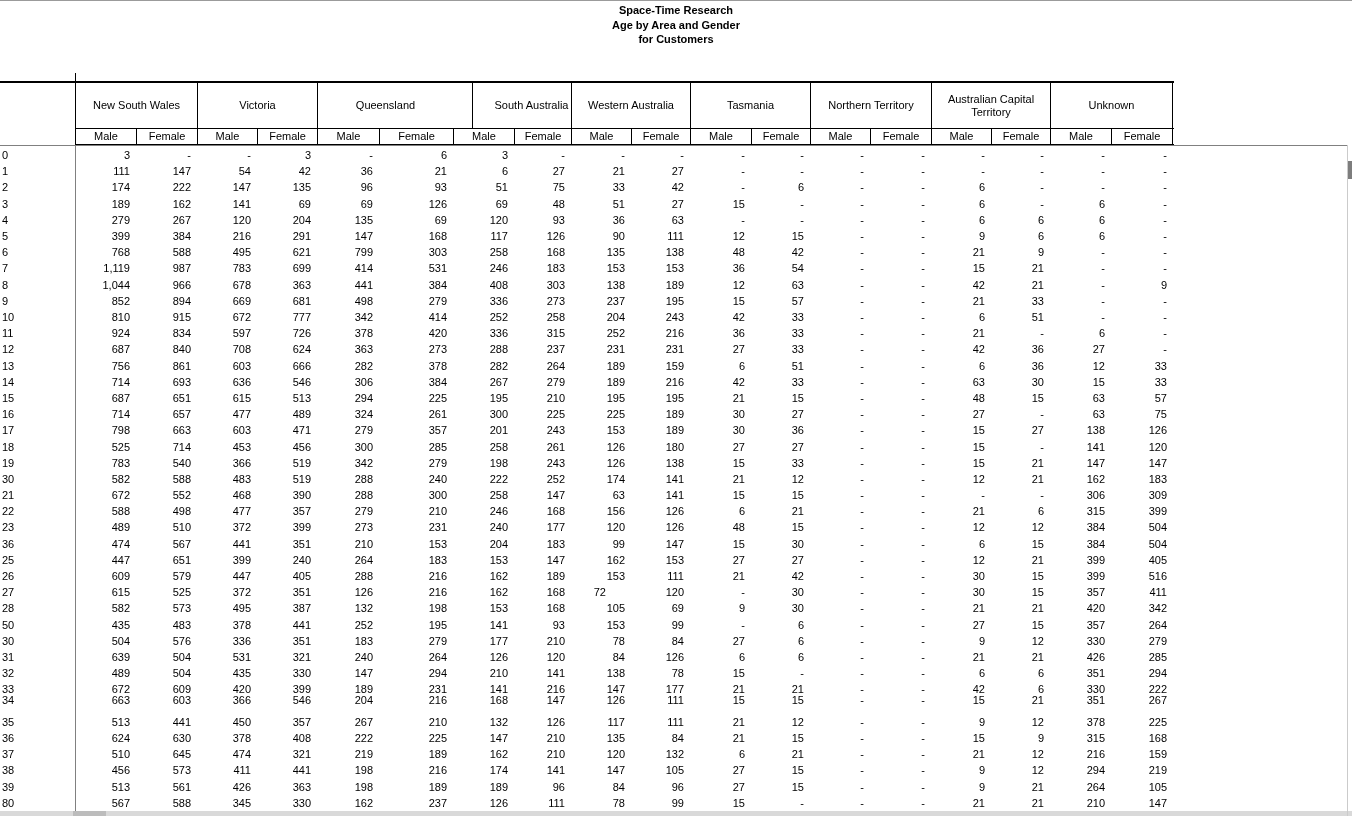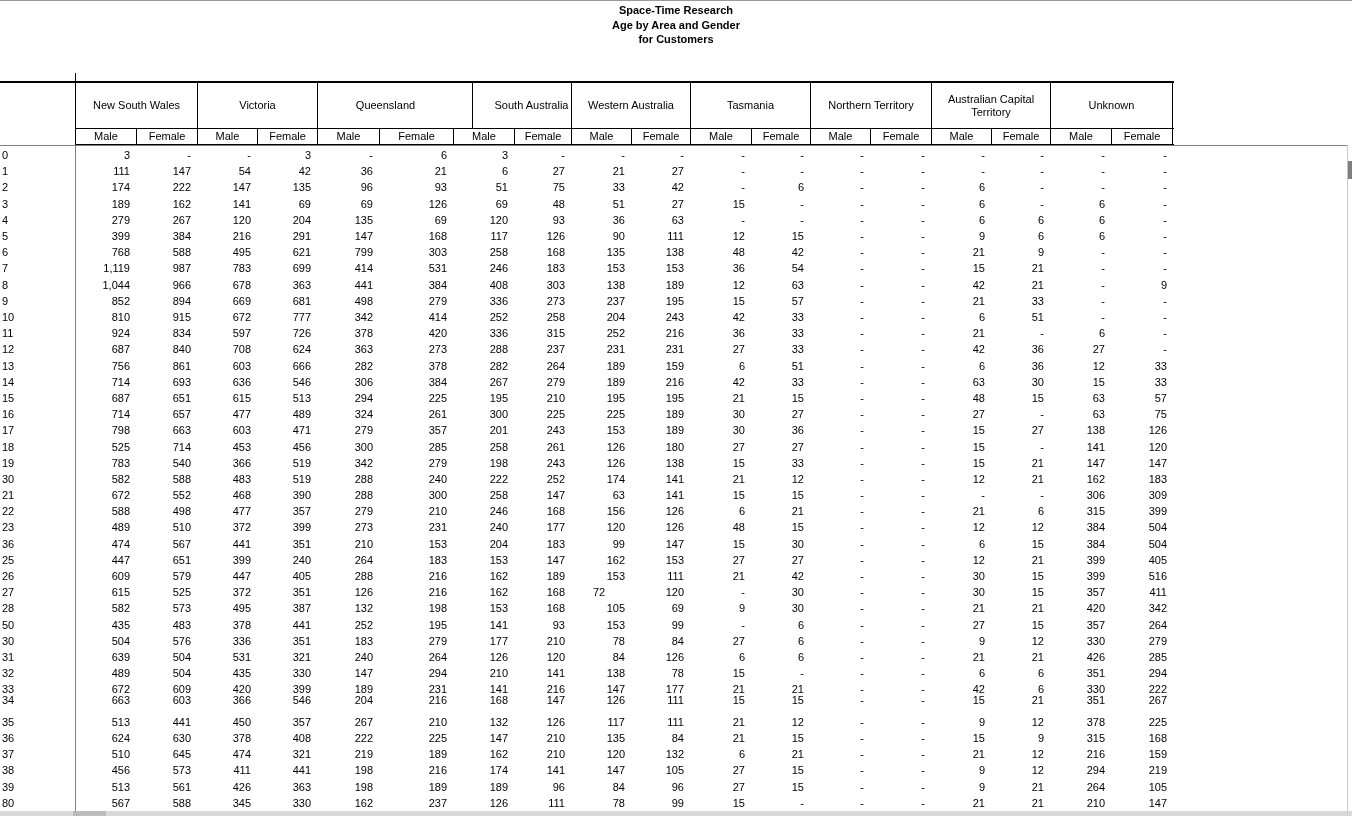--- a/index.html
+++ b/index.html
@@ -639,21 +639,21 @@
       <div class="row" style="top: 583px; height: 16px;">
         <div class="age">27</div>
         <div class="cell" style="left: 77px; width: 53px;">615</div>
         <div class="cell" style="left: 138px; width: 53px;">525</div>
         <div class="cell" style="left: 199px; width: 52px;">372</div>
         <div class="cell" style="left: 259px; width: 52px;">351</div>
         <div class="cell" style="left: 319px; width: 54px;">126</div>
         <div class="cell" style="left: 381px; width: 66px;">216</div>
         <div class="cell" style="left: 455px; width: 53px;">162</div>
         <div class="cell" style="left: 516px; width: 49px;">168</div>
-        <div class="cell" style="left: 573px; width: 52px; text-align: center;">72</div>
+        <div class="cell" style="left: 554px; width: 52px;">72</div>
         <div class="cell" style="left: 633px; width: 51px;">120</div>
         <div class="cell" style="left: 692px; width: 53px;">-</div>
         <div class="cell" style="left: 753px; width: 51px;">30</div>
         <div class="cell" style="left: 812px; width: 52px;">-</div>
         <div class="cell" style="left: 872px; width: 53px;">-</div>
         <div class="cell" style="left: 933px; width: 52px;">30</div>
         <div class="cell" style="left: 993px; width: 51px;">15</div>
         <div class="cell" style="left: 1052px; width: 53px;">357</div>
         <div class="cell" style="left: 1113px; width: 54px;">411</div>
       </div>

